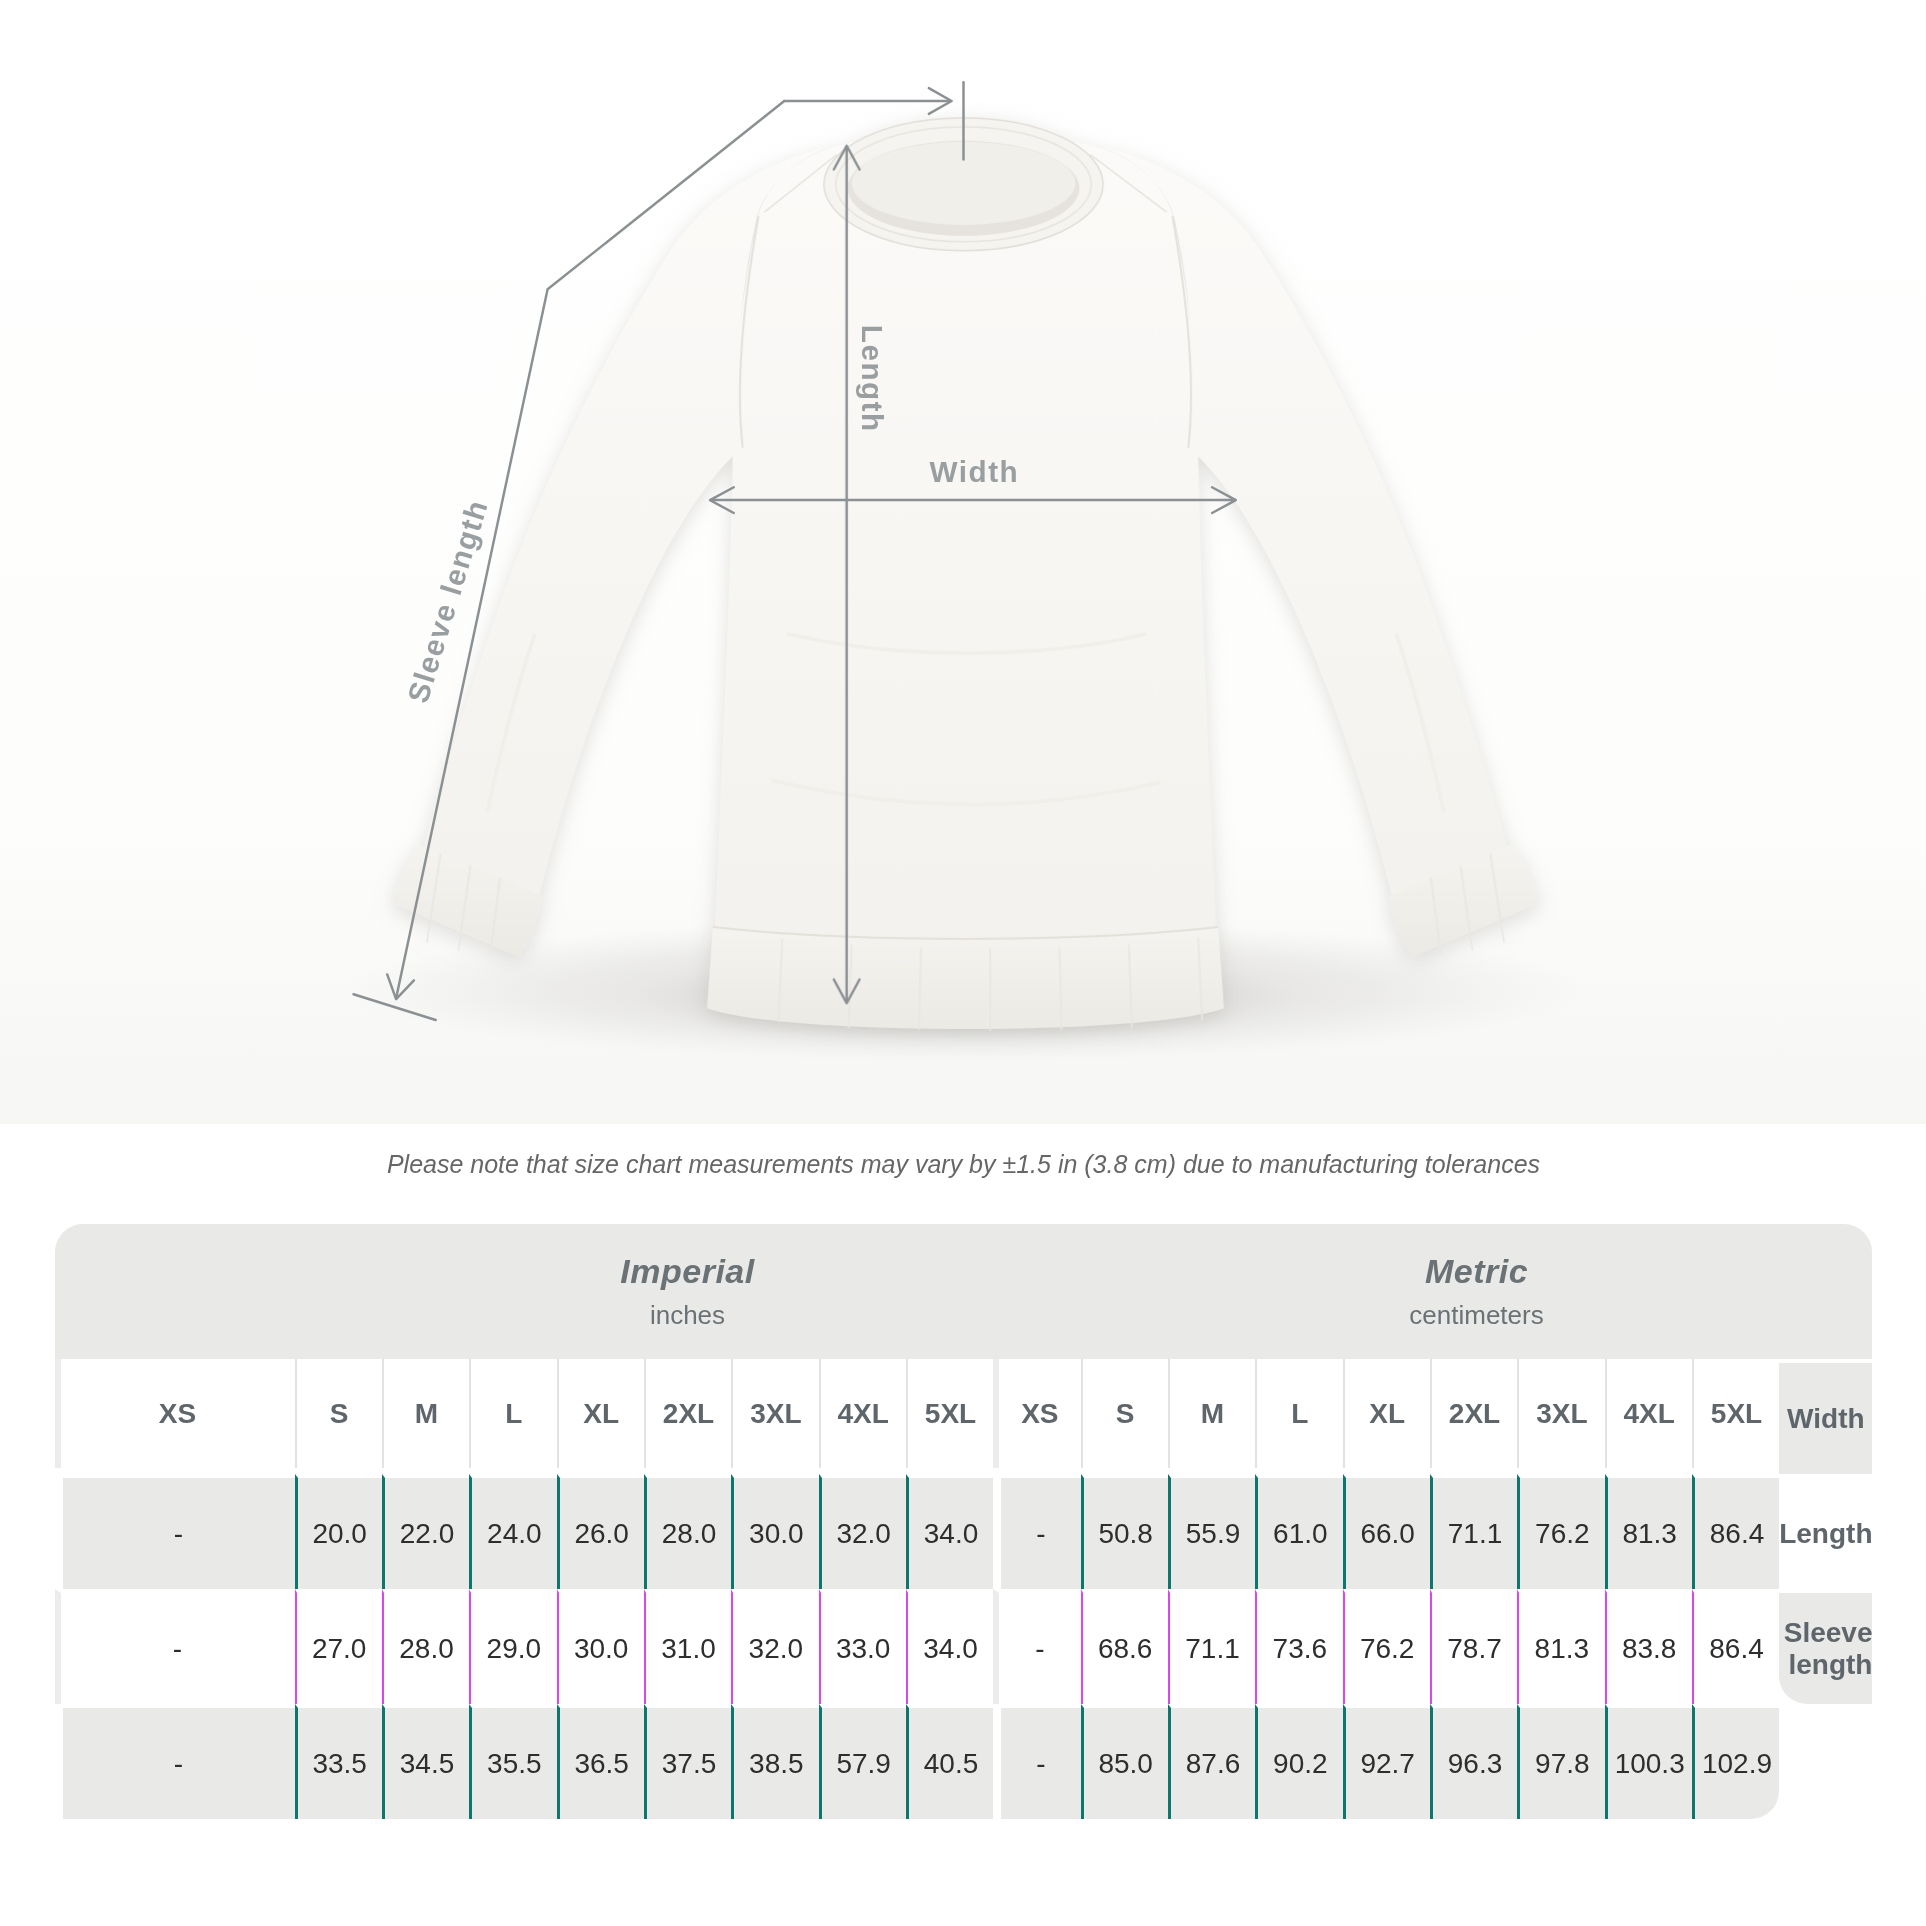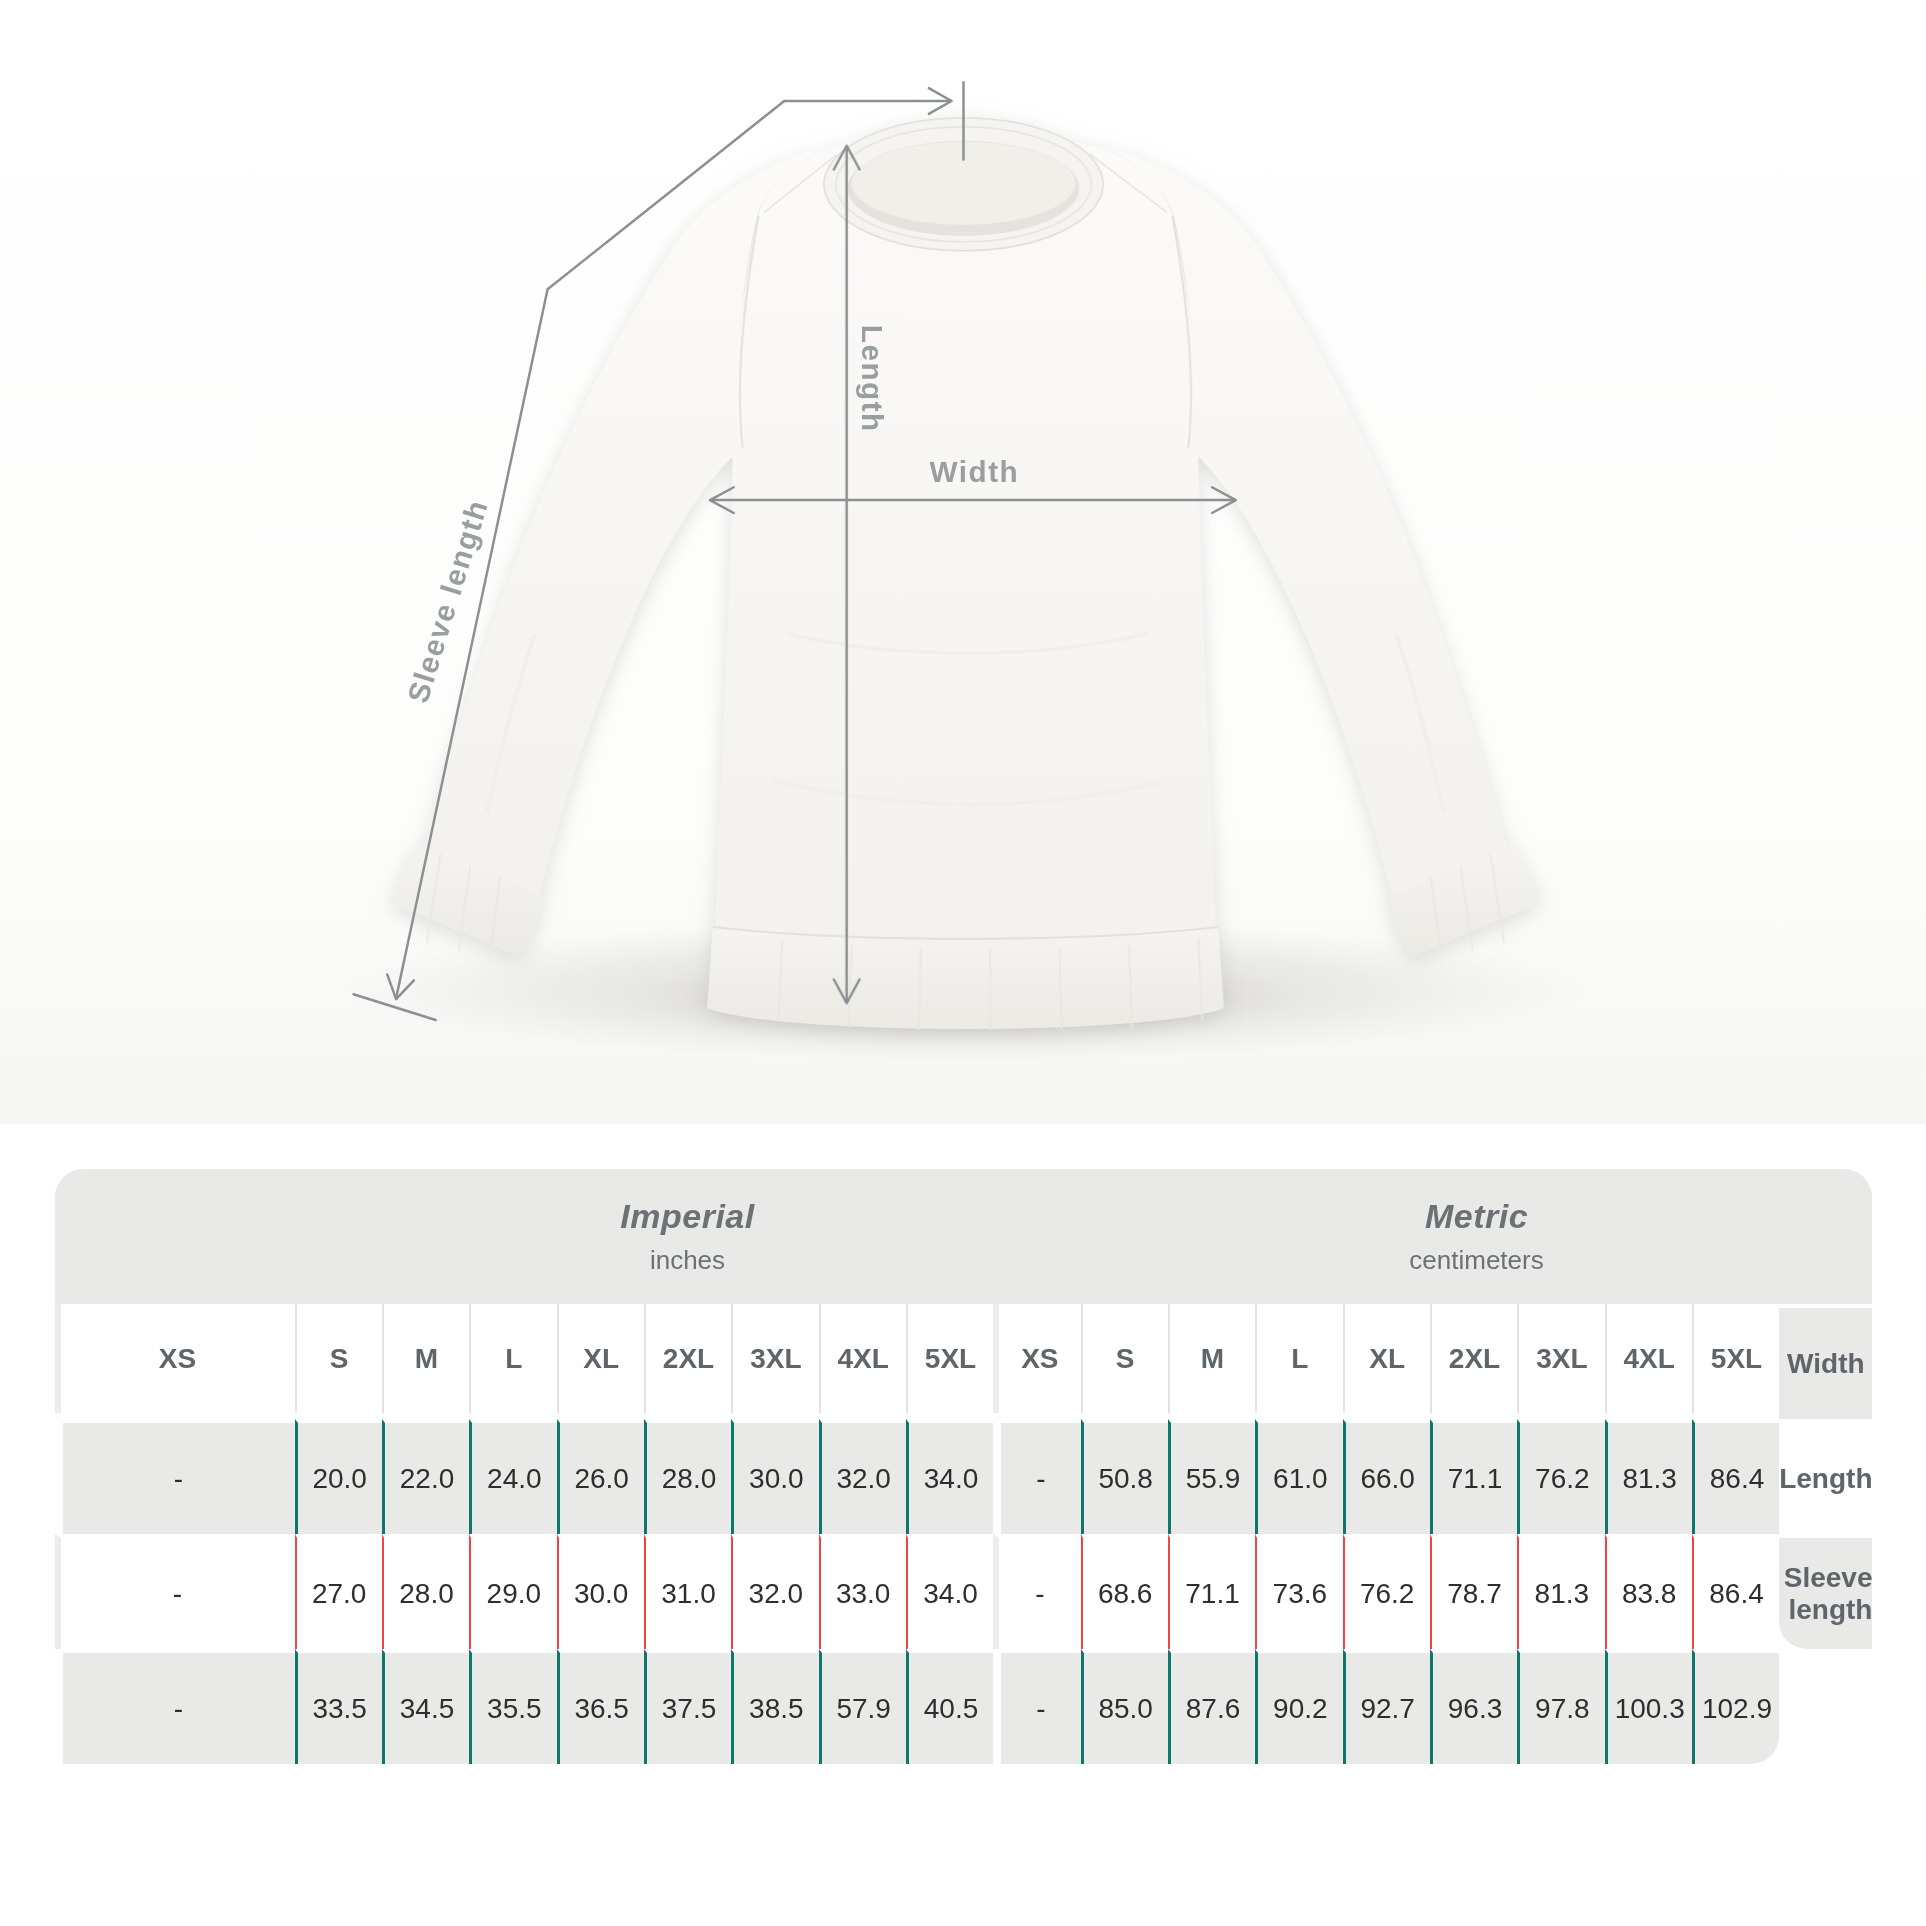--- a/index.html
+++ b/index.html
@@ -47,21 +47,21 @@
   .row-white{background:#ffffff}
   .rb-l{border-bottom-left-radius:28px}
   .rb-r{border-bottom-right-radius:28px}
 
   .lab{font-size:28px;font-weight:700;color:var(--label-gray)}
   .hdr{font-size:28px;font-weight:700;color:var(--label-gray)}
   .val{font-size:28px;color:var(--value-dark)}
 
   .c-size.sep{border-left:2px solid #e3e3e2}
   .c-size.sep-big{border-left:6px solid #ececeb}
-  .row-white.sep{border-left:2px solid #ef4444}
+  .row-white.sep{border-left:2px solid #d946ef}
   .row-white.sep-big{border-left:6px solid #ececeb}
   .row-gray.sep{border-left:3px solid #0f766e}
   .row-gray.sep-big{border-left:8px solid #ffffff}
 </style>
 </head>
 <body>
 
 <div class="figure">
   <svg viewBox="0 0 1946 1135">
     <defs>
@@ -161,20 +161,21 @@
         <path class="mline" d="M 792 102 L 553 292 L 400 1008"></path>
         <path class="mline" d="M 418 990 L 400 1009 L 391 984"></path>
         <path class="mline" d="M 357 1004 L 440 1030"></path>
       </g>
       <text class="mlabel" transform="translate(462 610) rotate(-73)" text-anchor="middle">Sleeve length</text>
     </g>
   </svg>
 </div>
 
 <div class="title-block">
+  <div class="note">Please note that size chart measurements may vary by ±1.5 in (3.8 cm) due to manufacturing tolerances</div>
 </div>
 
 <div id="size-grid">
   <div class="cell c-strip ctl"></div>
   <div class="cell c-strip gspan">
     <div class="gl">Imperial</div>
     <div class="gs">inches</div>
   </div>
   <div class="cell c-strip gspan ctr">
     <div class="gl">Metric</div>

